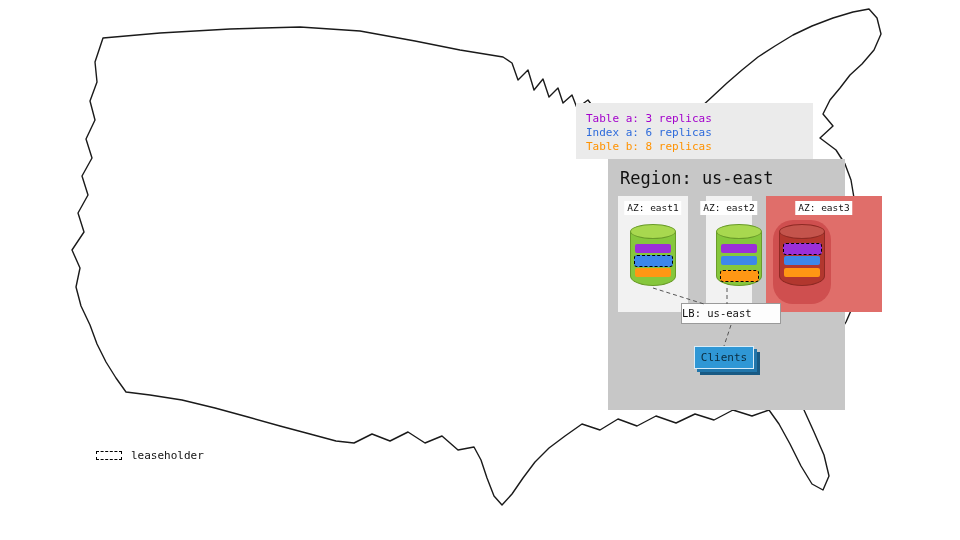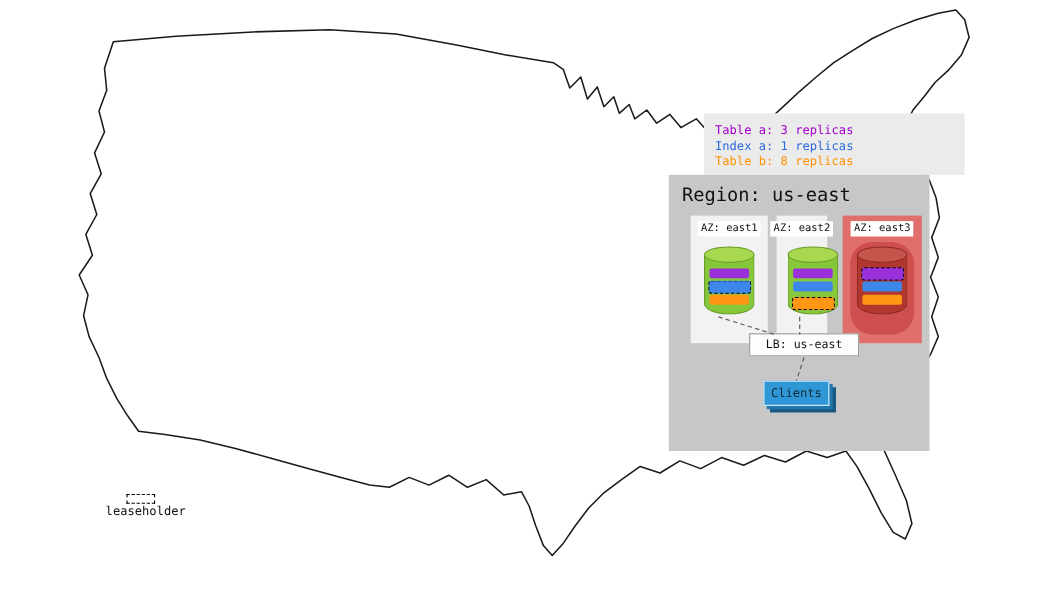--- a/index.html
+++ b/index.html
@@ -3,34 +3,34 @@
 <meta charset="utf-8">
 <style>
   html,body{margin:0;padding:0;background:#fff;}
   #stage{position:relative;width:960px;height:540px;overflow:hidden;background:#fff;
          font-family:"DejaVu Sans Mono", monospace;}
   svg.layer{position:absolute;left:0;top:0;pointer-events:none;}
   #map-svg{z-index:0;}
   #connector-svg{z-index:3;}
 
   .panel{position:absolute;box-sizing:border-box;}
-  .legend-panel{left:640px;top:103px;width:237px;height:56px;background:#ebebeb;z-index:1;
+  .legend-panel{left:576px;top:103px;width:237px;height:56px;background:#ebebeb;z-index:1;
                 padding:9px 0 0 10px;}
   .legend-line{font-size:11px;line-height:14px;white-space:pre;}
   .c-purple{color:#a300cc;}
   .c-blue{color:#2e6bdb;}
   .c-orange{color:#ff9200;}
 
   .region-panel{left:608px;top:159px;width:237px;height:251px;background:#c7c7c7;z-index:1;}
   .region-title{position:absolute;left:12px;top:9px;font-size:17px;color:#111;}
 
   .az{position:absolute;top:37px;height:116px;background:#f2f2f2;z-index:2;}
-  .az1{left:20px;width:70px;}
+  .az1{left:10px;width:70px;}
   .az2{left:98px;width:46px;}
-  .az3{left:158px;width:72px;background:#e06e6a;}
+  .az3{left:158px;width:72px;background:#e06e6a;padding-left:44px;}
   .az-label{position:absolute;top:5px;left:50%;transform:translateX(-50%);
             background:#ffffff;color:#111;font-size:9.5px;line-height:12px;
             padding:1px 3px;white-space:nowrap;}
   .pill{position:absolute;left:7px;top:24px;width:58px;height:84px;background:#cf4f4f;
         border-radius:20px;}
 
   .cyl{position:absolute;top:28px;width:46px;height:62px;}
   .az1 .cyl{left:12px;}
   .az2 .cyl{left:10px;}
   .az3 .cyl{left:13px;}
@@ -47,28 +47,28 @@
   .band-blue{background:#3d87ea;}
   .band-orange{background:#ff9714;}
   .b1{top:20px;} .b2{top:32px;} .b3{top:44px;}
   .band.dashed{left:3.5px;width:39px;height:12px;border:1.5px dashed #000;
                box-sizing:border-box;border-radius:3px;}
   .dashed.b1{top:18.5px;} .dashed.b2{top:30.5px;} .dashed.b3{top:44px;}
   .az2 .dashed.b3{top:46px;}
 
   .lb-box{position:absolute;left:73px;top:144px;width:100px;height:21px;background:#fdfdfd;
           border:1px solid #9a9a9a;box-sizing:border-box;z-index:4;
-          font-size:10.5px;color:#111;text-align:center;line-height:19px;}
+          font-size:10.5px;color:#111;text-align:left;line-height:19px;}
   .clients-box{position:absolute;left:86px;top:187px;width:60px;height:23px;background:#2f97d5;
                border:1px solid #d9edf9;box-sizing:border-box;z-index:4;
                box-shadow:3px 3px 0 #2176ab, 6px 6px 0 #185a84;
                font-size:11px;color:#0b2b3d;text-align:center;line-height:21px;}
 
   .lh-key{position:absolute;left:96px;top:449px;z-index:1;font-size:11px;color:#111;
-          display:flex;align-items:center;flex-direction:column;}
+          display:flex;align-items:center;}
   .lh-swatch{display:inline-block;width:26px;height:9px;border:1.5px dashed #000;
              background:transparent;margin-right:9px;box-sizing:border-box;}
 </style>
 </head>
 <body>
 
 <div id="stage">
 
   <svg id="map-svg" class="layer" width="960" height="540" viewBox="0 0 960 540">
     <path fill="#ffffff" stroke="#1a1a1a" stroke-width="1.4" stroke-linejoin="round" d="M 103 38 L 160 33 L 230 29 L 300 27 L 360 31 L 415 41 L 460 50 L 503 57
@@ -86,21 +86,21 @@
          L 512 494 L 502 505 L 494 496 L 487 478 L 481 460 L 474 447 L 458 450
          L 442 436 L 425 443 L 408 432 L 390 441 L 372 434 L 354 443 L 336 441
          L 310 434 L 280 426 L 248 417 L 215 408 L 182 400 L 150 395 L 126 392
          L 116 378 L 106 362 L 97 344 L 90 325 L 81 306 L 76 287 L 80 268 L 72 250
          L 84 232 L 78 213 L 88 195 L 82 176 L 92 158 L 86 139 L 95 120 L 90 101
          L 97 82 L 95 62 Z"></path>
   </svg>
 
   <div class="panel legend-panel">
     <div class="legend-line c-purple">Table a: 3 replicas</div>
-    <div class="legend-line c-blue">Index a: 1 replicas</div>
+    <div class="legend-line c-blue">Index a: 6 replicas</div>
     <div class="legend-line c-orange">Table b: 8 replicas</div>
   </div>
 
   <div class="panel region-panel">
     <div class="region-title">Region: us-east</div>
 
     <div class="az az1">
       <div class="az-label">AZ: east1</div>
       <div class="cyl">
         <div class="cyl-body"></div>

